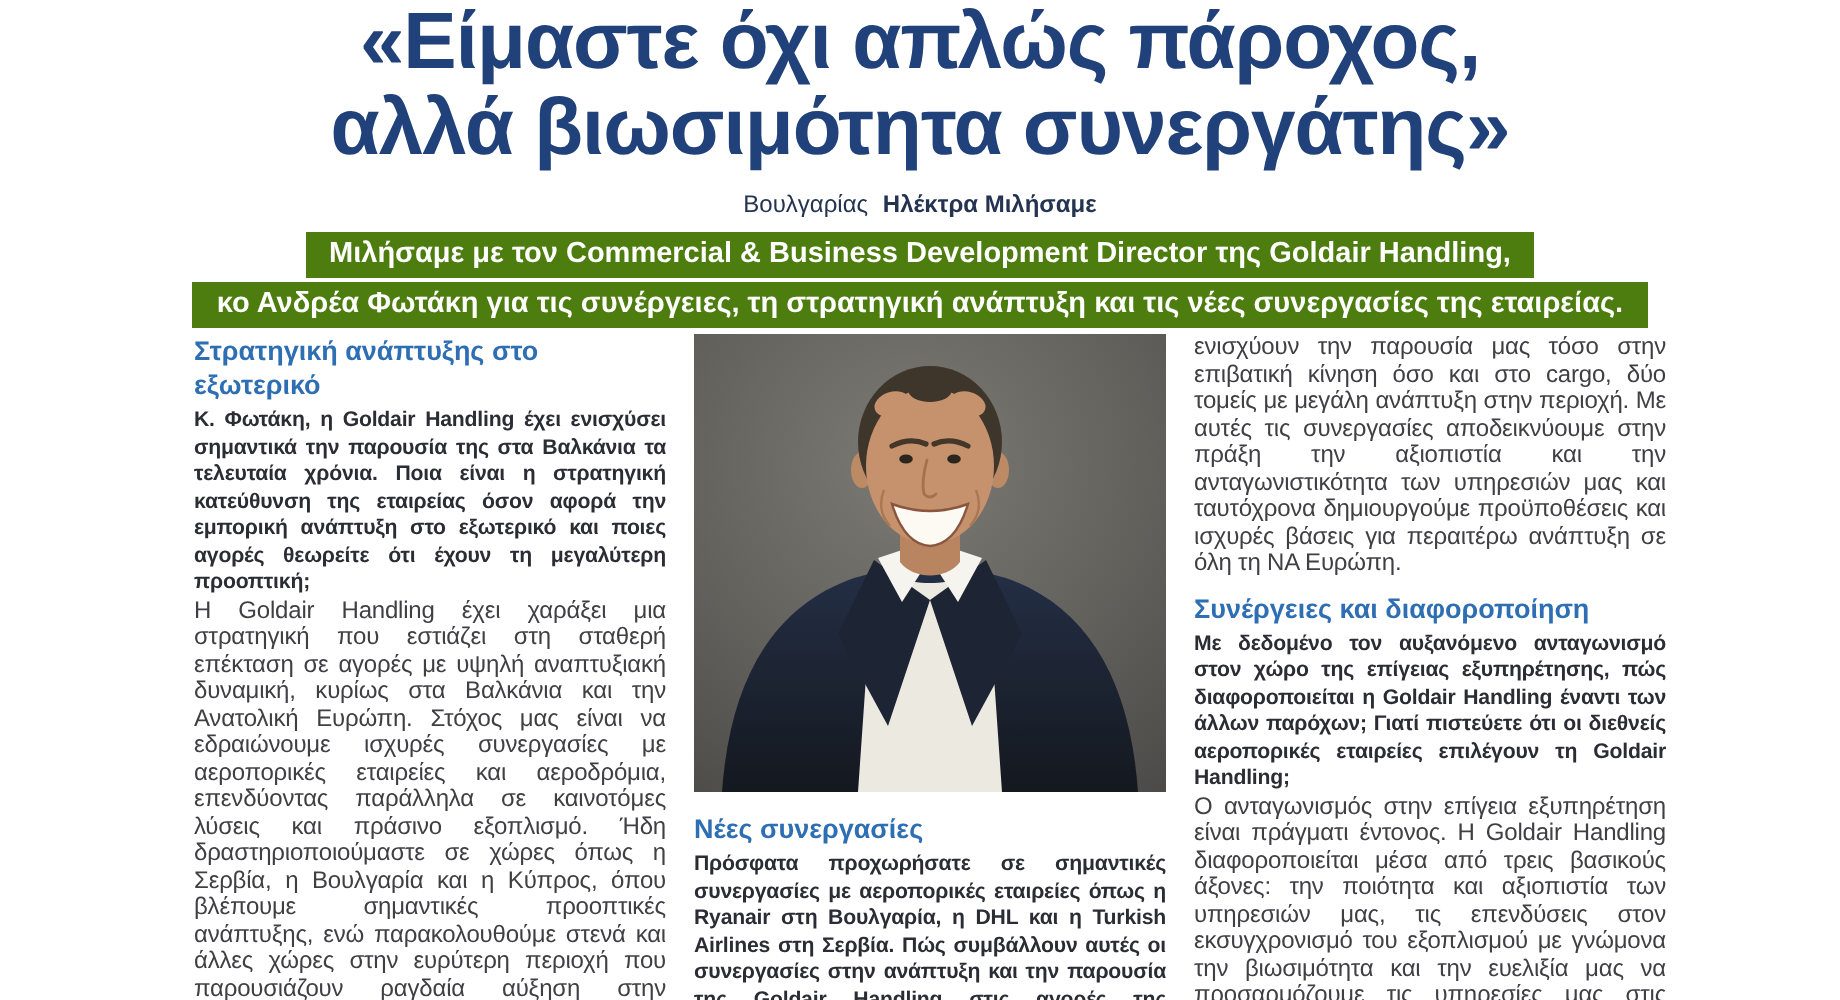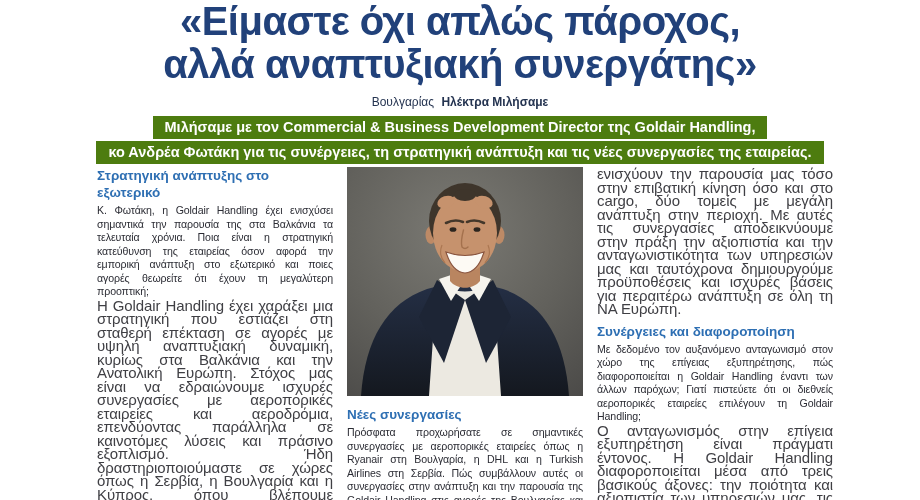--- a/index.html
+++ b/index.html
@@ -25,38 +25,38 @@
   }
   .columns{
     position:absolute;top:167px;left:97px;width:736px;height:333px;
     display:flex;gap:14px;overflow:hidden;
   }
   .col{width:236px;flex:0 0 236px;overflow:hidden;}
   .sec-head{
     color:#2e6fb3;font-weight:bold;font-size:13.5px;line-height:17px;margin:0 0 3px 0;
   }
   .q{
-    color:#2b2c34;font-weight:normal;font-size:10.6px;line-height:13.5px;
+    color:#2b2c34;font-weight:bold;font-size:10.6px;line-height:13.5px;
     text-align:justify;margin:0;letter-spacing:-0.1px;
   }
   .a{
-    color:#3f3f44;font-size:15px;line-height:13.5px;
+    color:#3f3f44;font-size:12px;line-height:13.5px;
     text-align:justify;margin:0;letter-spacing:-0.1px;
   }
   .photo{display:block;width:236px;height:229px;margin:0 0 10px 0;}
   .gap-s{height:7px;}
 </style>
 </head>
 <body>
 
 <div class="page">
 
   <div class="headline">
     <div>«Είμαστε όχι απλώς πάροχος,</div>
-    <div>αλλά αναπτυξιακή συνεργάτης»</div>
+    <div>αλλά βιωσιμότητα συνεργάτης»</div>
   </div>
 
   <div class="byline">
     <span>Βουλγαρίας</span>
     <b>Ηλέκτρα Μιλήσαμε</b>
   </div>
 
   <div class="banner">
     <div><span class="bar">Μιλήσαμε με τον Commercial &amp; Business Development Director της Goldair Handling,</span></div>
     <div><span class="bar">κο Ανδρέα Φωτάκη για τις συνέργειες, τη στρατηγική ανάπτυξη και τις νέες συνεργασίες της εταιρείας.</span></div>

